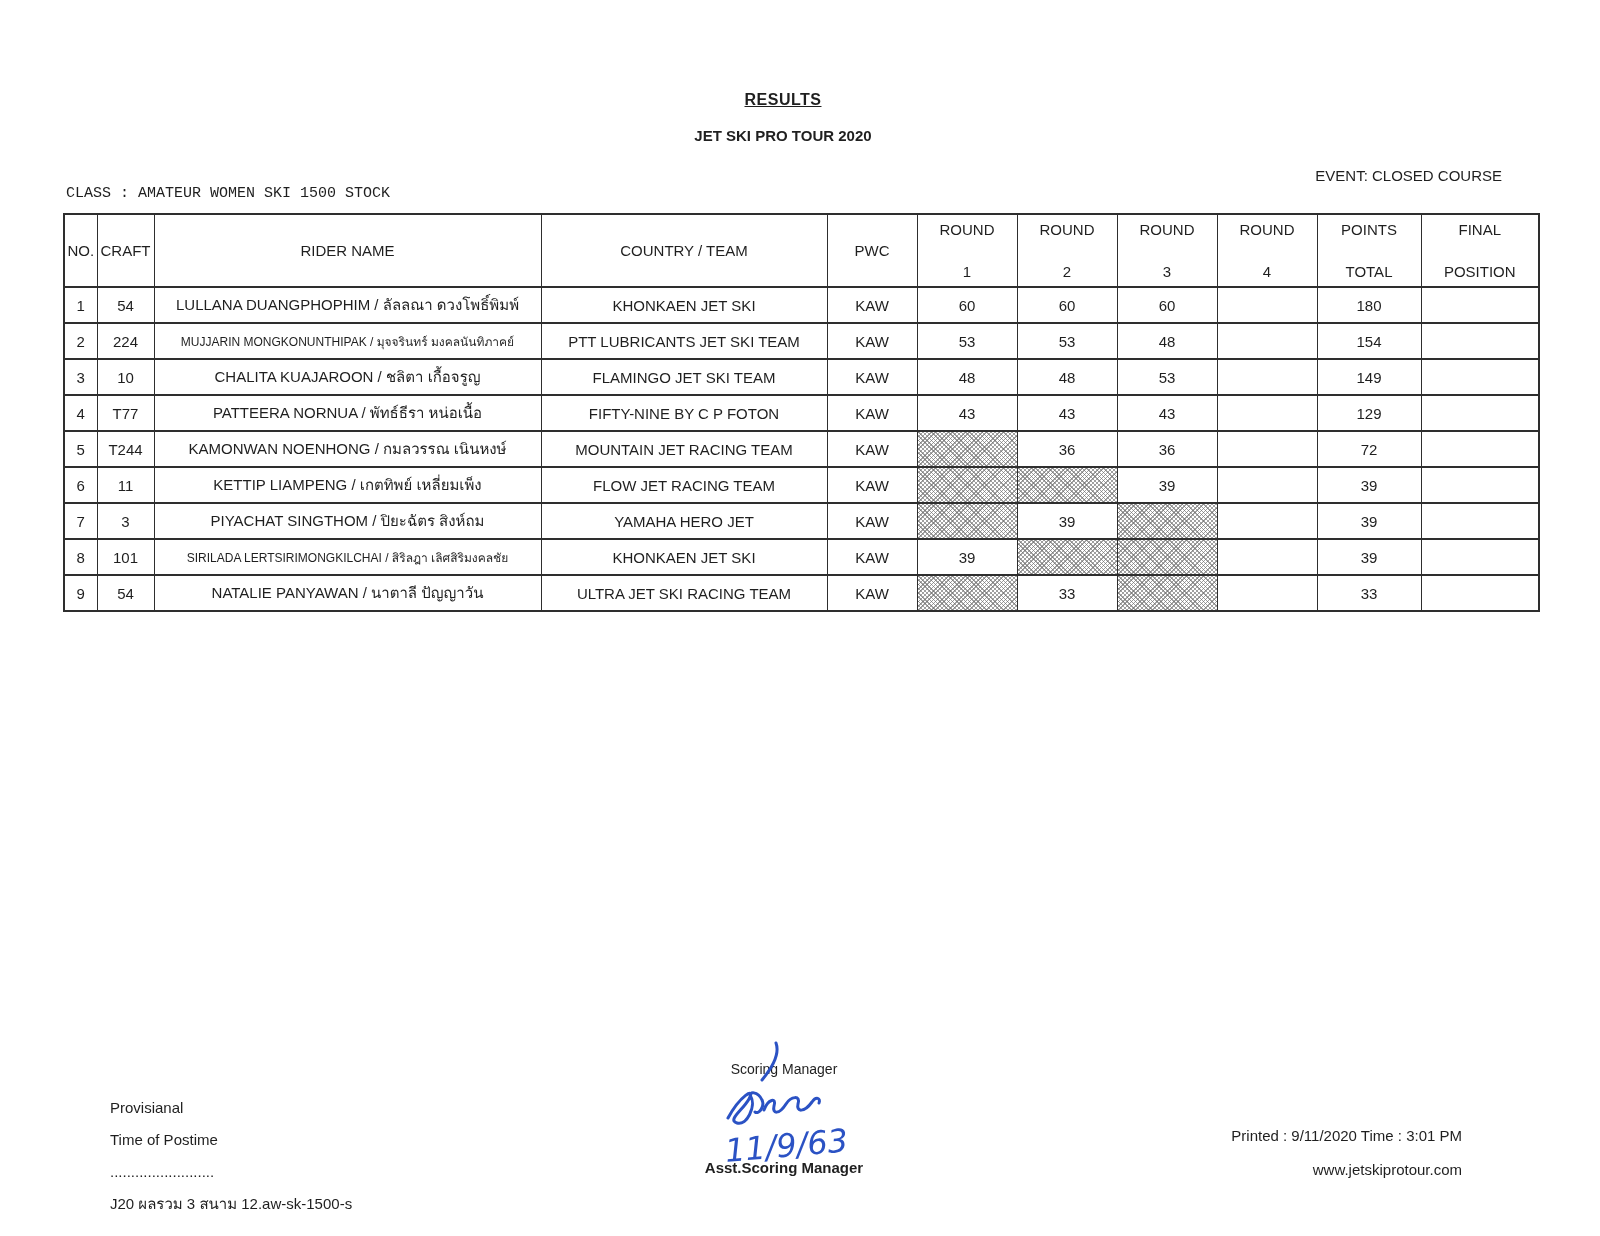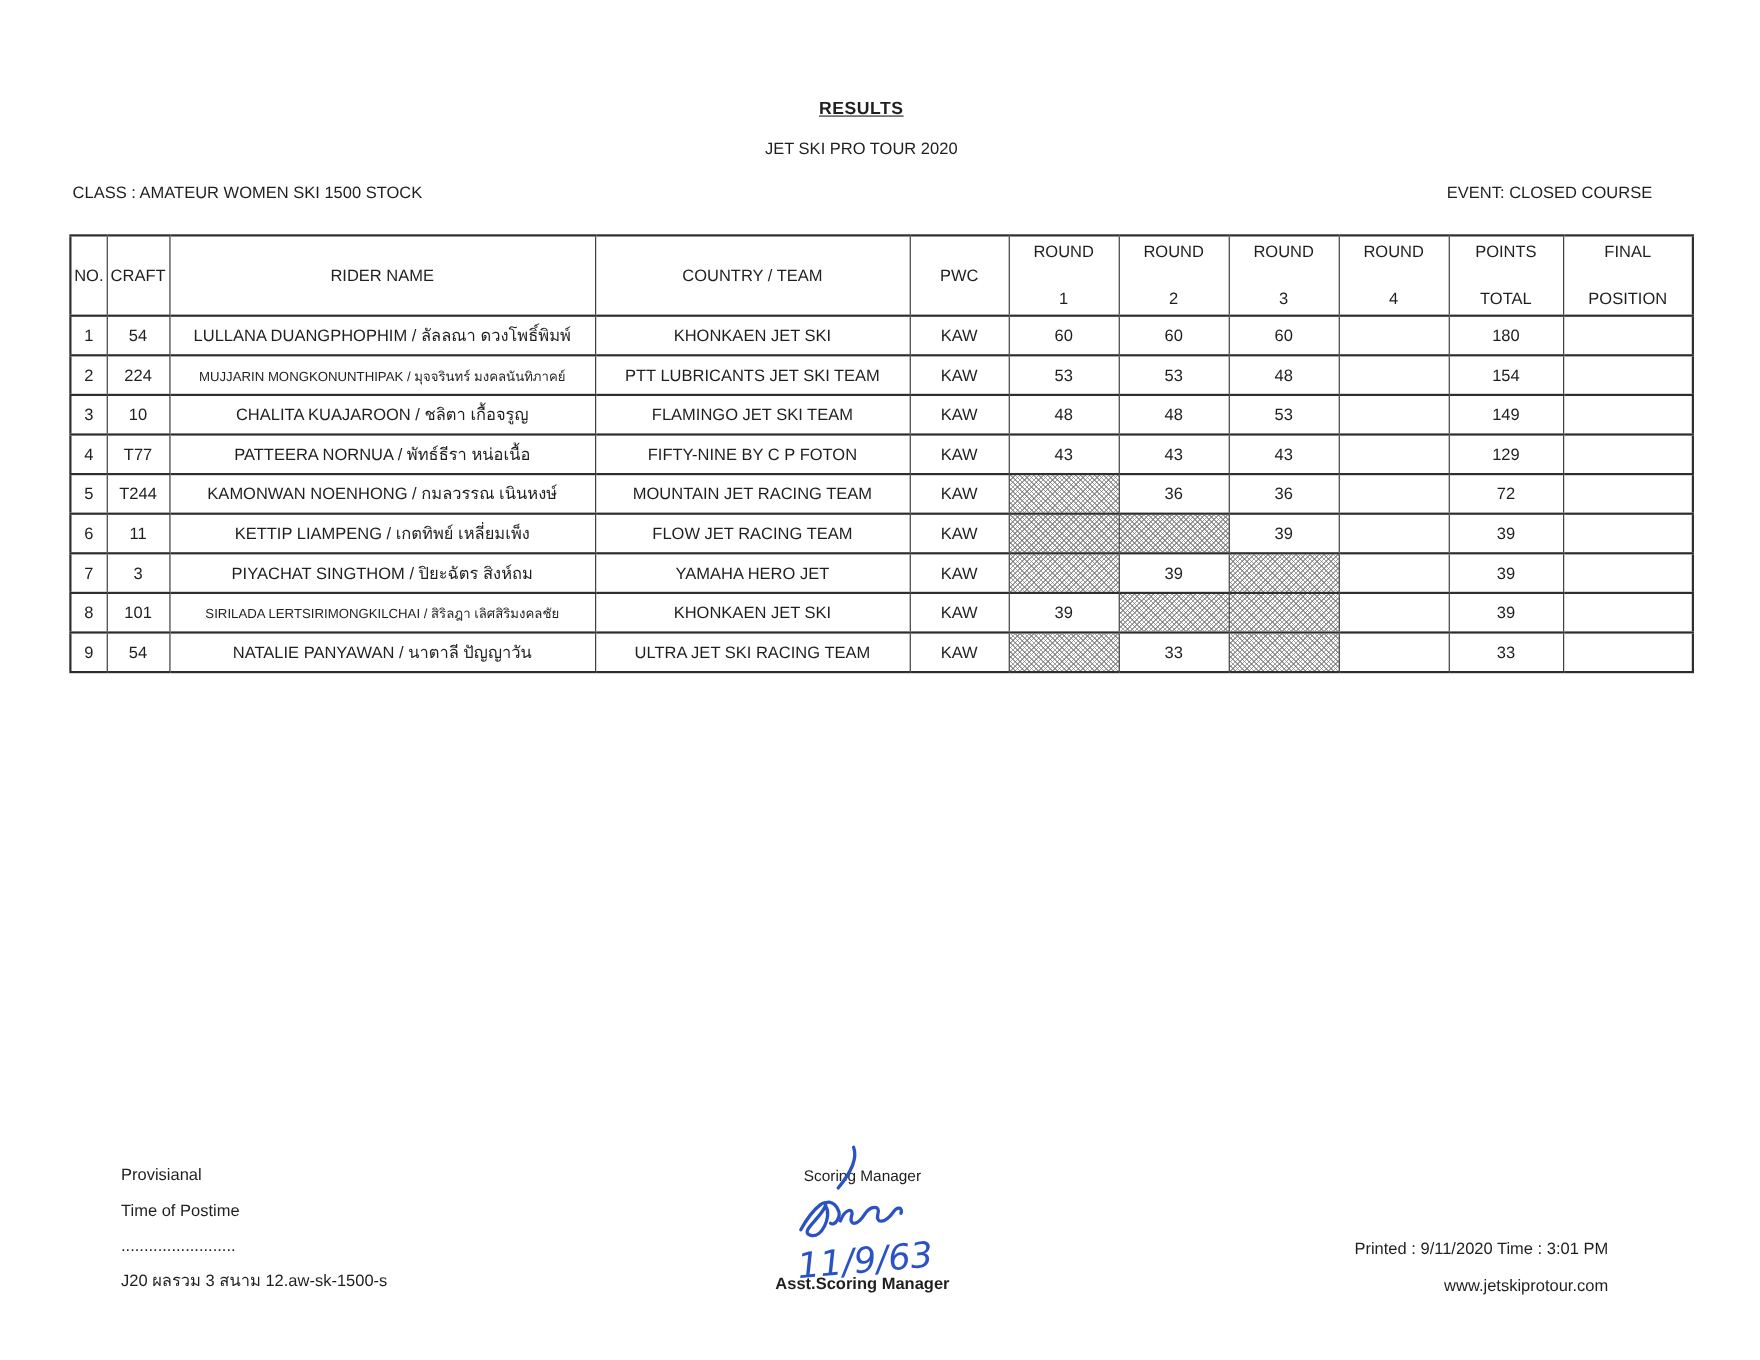--- a/index.html
+++ b/index.html
@@ -11,23 +11,23 @@
     color:#1f1f1f;
     overflow:hidden;
   }
   .doc-title{
     position:absolute;left:0;width:1566px;top:91px;
     text-align:center;font-size:16px;font-weight:bold;
     text-decoration:underline;letter-spacing:.5px;
   }
   .doc-subtitle{
     position:absolute;left:0;width:1566px;top:127px;
-    text-align:center;font-size:15px;
-  }
-  .class-line{position:absolute;left:66px;top:167px;font-size:15px;}
+    text-align:center;font-size:15px;font-weight:bold;
+  }
+  .class-line{position:absolute;left:66px;top:185px;font-size:15px;font-family:Liberation Mono, monospace;}
   .event-line{position:absolute;right:98px;top:167px;font-size:15px;}
 
   table.results{
     position:absolute;left:63px;top:213px;
     width:1475px;border-collapse:collapse;table-layout:fixed;
     border:2px solid #2e2e2e;
     font-size:15px;
   }
   table.results td, table.results th{
     border-left:1px solid #2e2e2e;
@@ -46,21 +46,21 @@
   .two-line{display:flex;flex-direction:column;gap:25px;align-items:center;justify-content:center;}
   td.col-rider{text-align:left;padding-left:5px;}
   td.small-text{font-size:12px;}
   td.hatch{
     background-image:
       repeating-linear-gradient(45deg, rgba(110,110,110,.65) 0 1px, transparent 1px 3px),
       repeating-linear-gradient(135deg, rgba(110,110,110,.65) 0 1px, transparent 1px 3px);
     background-clip:padding-box;
   }
 
-  .footer-left{position:absolute;left:110px;top:1061px;font-size:15px;line-height:1;}
+  .footer-left{position:absolute;left:110px;top:1100px;font-size:15px;line-height:1;}
   .footer-left div{margin-bottom:17px;height:15px;}
   .footer-center{position:absolute;left:678px;width:212px;top:1061px;text-align:center;font-size:14px;}
   .asst-line{position:absolute;left:678px;width:212px;top:1159px;text-align:center;font-size:15px;font-weight:bold;}
   .footer-right{position:absolute;right:138px;top:1127px;text-align:right;font-size:15px;}
   .footer-right div{margin-bottom:17px;}
   .signature-svg{position:absolute;left:700px;top:1040px;}
 </style>
 </head>
 <body>
 

